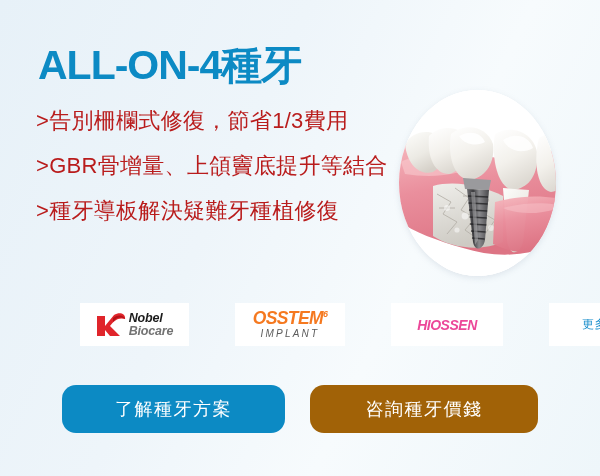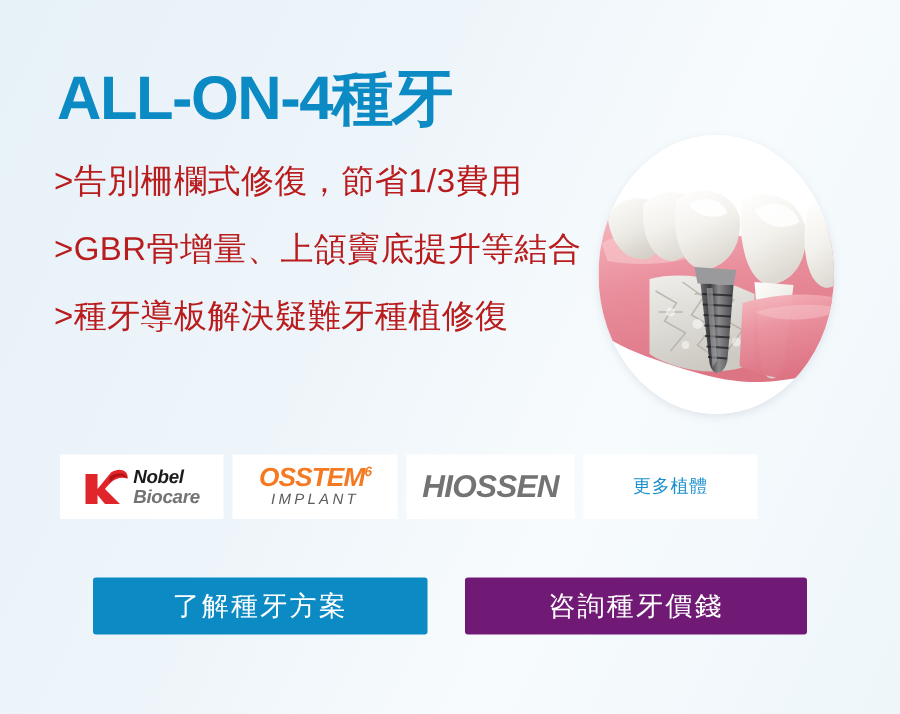--- a/index.html
+++ b/index.html
@@ -34,56 +34,56 @@
   .hero-svg{display:block;width:100%;height:100%;}
 
   
   .logos{
     position:absolute;left:40px;top:303px;
     display:flex;align-items:stretch;gap:6px;
   }
   .logo-panel{
     background:#ffffff;height:43px;
     display:flex;align-items:center;justify-content:center;
-    padding:0 9px;box-sizing:border-box;
+    padding:0 9px;box-sizing:border-box;margin-left:40px;
   }
   .lp1{width:109px;}
   .lp2{width:110px;}
   .lp3{width:112px;}
   .lp4{width:116px;}
 
   
   .nobel{display:flex;align-items:center;gap:3px;}
   .nobel-mark{width:30px;height:26px;flex:none;}
   .nobel-txt{line-height:1.02;}
   .nobel-txt .l1{font-size:12.5px;font-weight:bold;font-style:italic;color:#1b1b1b;letter-spacing:-.2px;}
   .nobel-txt .l2{font-size:12.5px;font-weight:bold;font-style:italic;color:#737373;letter-spacing:-.2px;}
 
   
   .osstem{text-align:center;line-height:1;}
   .osstem .o1{font-size:17.5px;font-weight:bold;font-style:italic;color:#f57920;letter-spacing:-.6px;position:relative;}
   .osstem .deg{font-size:9px;vertical-align:super;color:#f57920;}
   .osstem .o2{font-size:10px;font-style:italic;color:#5b5b5b;letter-spacing:2.2px;margin-top:2px;}
 
   
-  .hiossen{font-size:21px;font-weight:bold;font-style:italic;color:#737373;letter-spacing:-.5px;white-space:nowrap;}
+  .hiossen{font-size:14px;font-weight:bold;font-style:italic;color:#ec4899;letter-spacing:-.5px;white-space:nowrap;}
 
   
   .more-implant{font-size:12px;color:#1a8fcc;letter-spacing:.5px;white-space:nowrap;}
 
   
   .cta-row{position:absolute;left:62px;top:385px;display:flex;gap:25px;}
   .cta{
-    width:223px;height:38px;border:none;border-radius:2px;
+    width:223px;height:48px;border:none;border-radius:14px;
     font-family:inherit;font-size:18px;color:#ffffff;letter-spacing:1.5px;
     cursor:pointer;display:flex;align-items:center;justify-content:center;
     box-sizing:border-box;
   }
   .cta-primary{background:#0c8ac4;}
-  .cta-secondary{background:#701a75;width:228px;}
+  .cta-secondary{background:#a16207;width:228px;}
 </style>
 </head>
 <body>
 
 <div id="banner">
 
   <div class="title">ALL-ON-4種牙</div>
 
   <div class="bullets">
     <div class="bullet">&gt;告別柵欄式修復，節省1/3費用</div>

